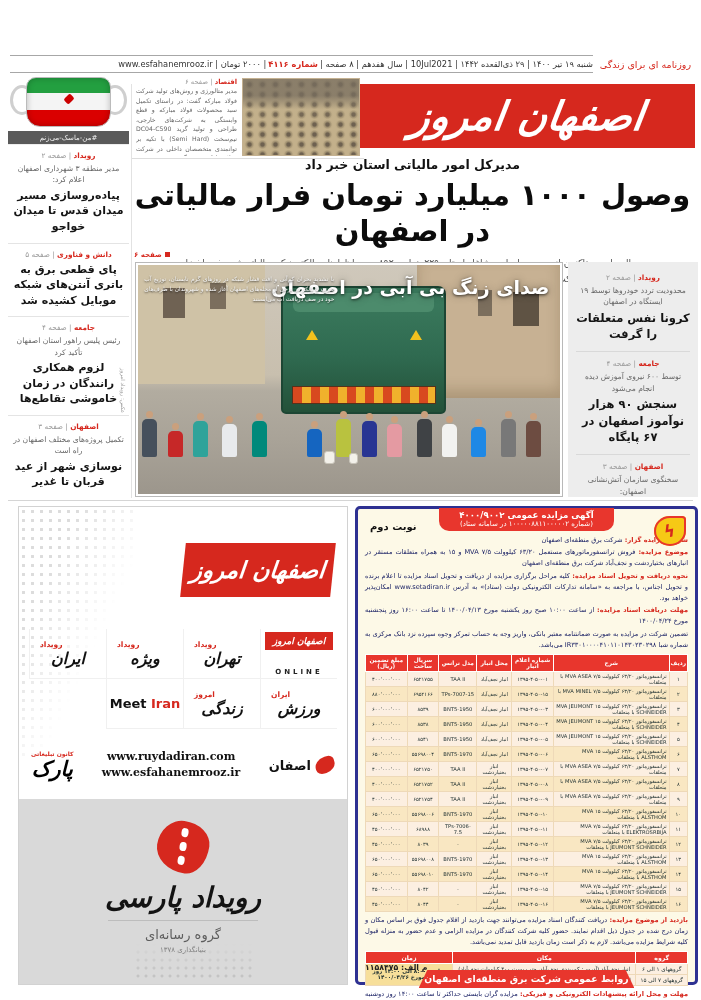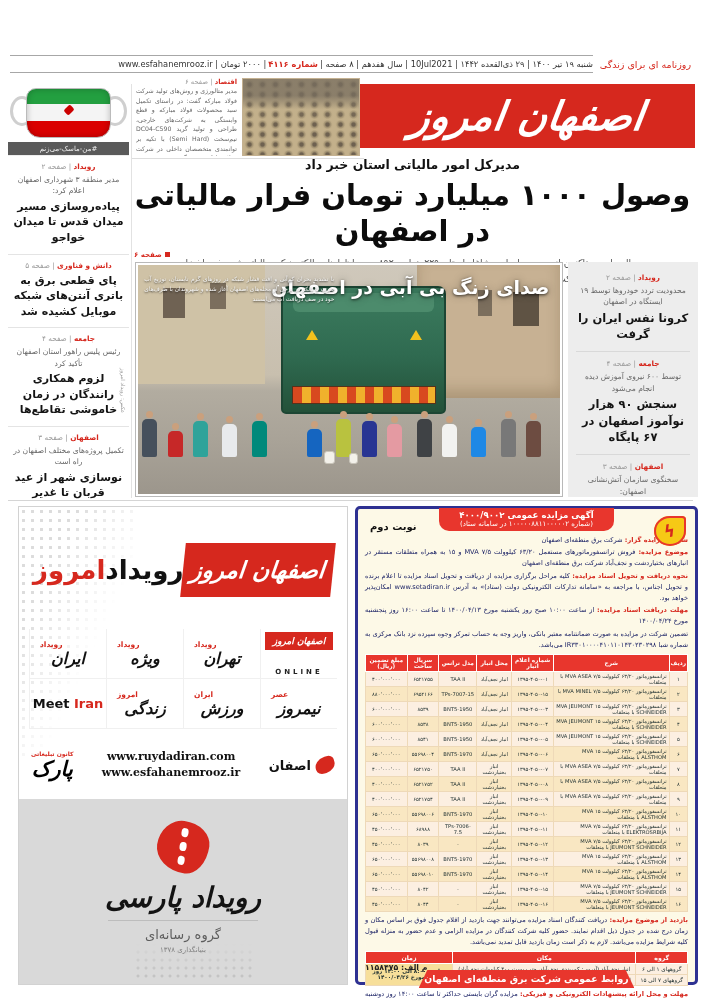--- a/index.html
+++ b/index.html
@@ -13,21 +13,21 @@
   .infobar .issue { color:#d6281e; font-weight:bold; margin:0 2px; }
   .tagline { position:absolute; top:59px; left:auto; right:10px; color:#d6281e; font-size:9.5px;margin-left:32px; }
 
   
   .masthead { position:absolute; top:84px; right:6px; width:336px; height:64px; background:#d6281e;
     display:flex; align-items:center; justify-content:center; overflow:hidden; }
   .masthead .word { color:#fff; font-size:40px; font-weight:bold; font-style:italic;
     transform:skewX(-8deg); letter-spacing:-2px; white-space:nowrap; }
 
   
-  .sidebar { position:absolute; top:84px; left:8px; width:121px; height:417px; overflow:hidden; }
+  .sidebar { position:absolute; top:73px; left:8px; width:121px; height:417px; overflow:hidden; }
   .vdiv { position:absolute; top:84px; left:131px; height:414px; border-left:1px solid #e2e2e2; }
 
   .mask-wrap { border-bottom:1px solid #eee; }
   .mask-visual { position:relative; height:58px; }
   .mask-loop { position:absolute; top:12px; width:24px; height:30px; border:3px solid #cfcfcf; border-radius:50%; background:#fff; }
   .mask-loop.l { left:2px; } .mask-loop.r { right:2px; }
   .mask-body { position:absolute; top:4px; left:18px; right:18px; height:50px; border-radius:10px 10px 14px 14px;
     background:linear-gradient(180deg,#239f40 0 32%, #f4f4f4 32% 66%, #da0000 66% 100%);
     box-shadow:inset 0 0 6px rgba(0,0,0,.25); border:1px solid #bbb; }
   .mask-emblem { position:absolute; top:44%; left:50%; width:7px; height:9px; background:#c00; transform:translate(-50%,-50%) rotate(45deg); border-radius:2px; }
@@ -354,21 +354,21 @@
   </div>
 
   <div class="rail">
   <div class="story">
     <div class="story-label">
       <b class="sec">رویداد</b>
       <span> | </span>
       <span class="pg">صفحه ۲</span>
     </div>
     <div class="story-kicker">محدودیت تردد خودروها توسط ۱۹ ایستگاه در اصفهان</div>
-    <div class="story-title">کرونا نفس ایران را گرفت</div>
+    <div class="story-title">کرونا نفس متعلقات را گرفت</div>
   </div>
 
   <div class="story">
     <div class="story-label">
       <b class="sec">جامعه</b>
       <span> | </span>
       <span class="pg">صفحه ۴</span>
     </div>
     <div class="story-kicker">توسط ۶۰۰ نیروی آموزش دیده انجام می‌شود</div>
     <div class="story-title">سنجش ۹۰ هزار نوآموز اصفهان در ۶۷ پایگاه</div>
@@ -384,44 +384,37 @@
 
   </div>
 </div>
 
   <div class="hdiv"></div>
 
   <div class="brandad">
     <div class="dots"></div>
     <div class="brand-top">
       <div class="esf-box">اصفهان امروز</div>
-      <div class="ruy-logo">
-        <span>رویداد</span><span class="red">امروز</span>
-      </div>
     </div>
     <div class="brand-grid">
       <div class="g-cell">
         <div class="esf-mini">اصفهان امروز</div>
         <div class="esf-online">ONLINE</div>
       </div>
       <div class="g-cell">
         <span class="g-small">رویداد</span>
         <span class="g-big">تهران</span>
       </div>
       <div class="g-cell">
         <span class="g-small">رویداد</span>
         <span class="g-big">ویژه</span>
       </div>
       <div class="g-cell">
         <span class="g-small">رویداد</span>
         <span class="g-big">ایران</span>
-      </div>
-      <div class="g-cell">
-        <span class="g-small">عصر</span>
-        <span class="g-big">نیمروز</span>
       </div>
       <div class="g-cell">
         <span class="g-small">ایران</span>
         <span class="g-big">ورزش</span>
       </div>
       <div class="g-cell">
         <span class="g-small">امروز</span>
         <span class="g-big">زندگی</span>
       </div>
       <div class="g-cell">

